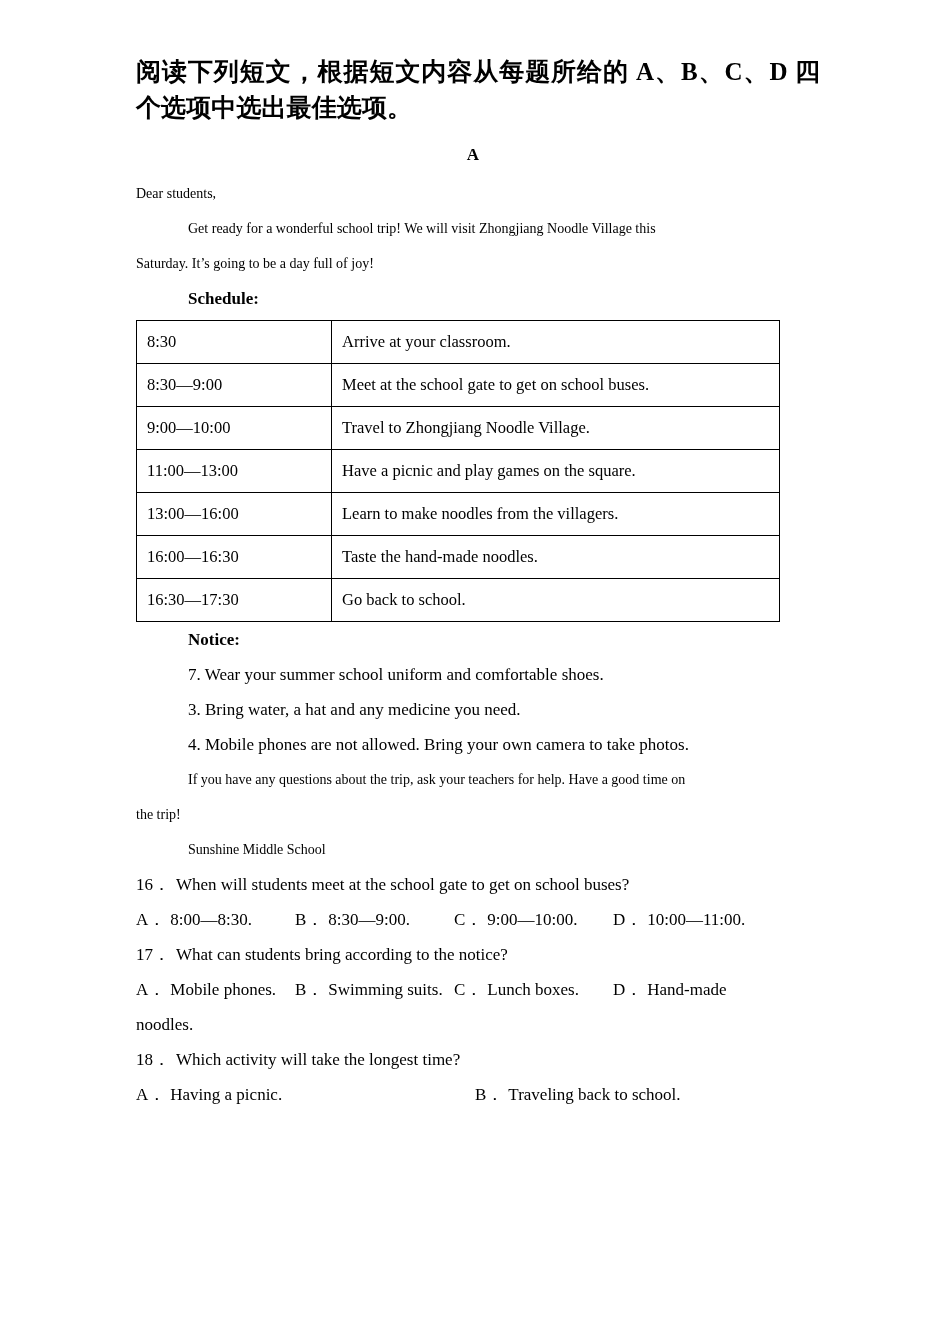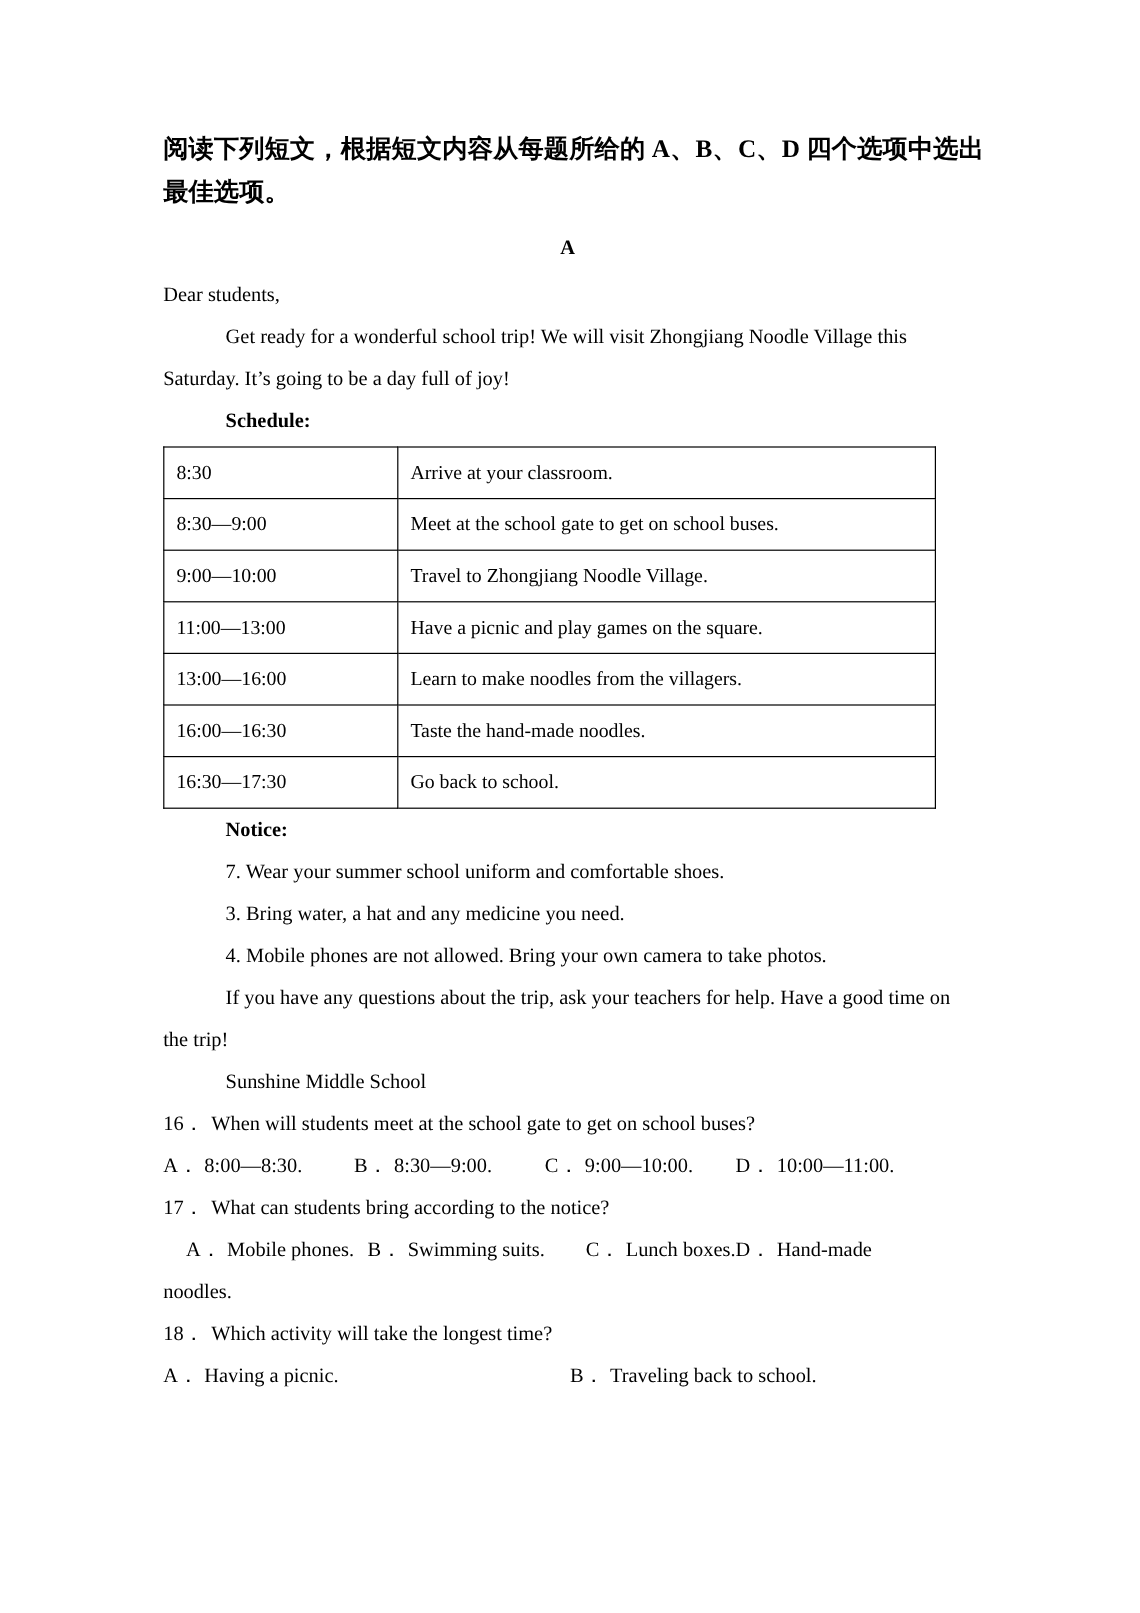--- a/index.html
+++ b/index.html
@@ -26,40 +26,40 @@
   .content {
     position: absolute;
     left: 136px;
     top: 0;
     width: 684px;
   }
 
   
   .directions {
     font-weight: bold;
-    font-size: 21px;
+    font-size: 25px;
     line-height: 36px;
-    margin-top: 106px;
+    margin-top: 54px;
     letter-spacing: 0.1px;
     text-align: justify;
   }
 
   
   .passage-label {
     font-weight: bold;
     font-size: 17px;
     text-align: center;
     margin-top: 16px;
     line-height: 26px;
     width: 674px;
   }
 
   
   .para {
-    font-size: 17px;
+    font-size: 14px;
     line-height: 35px;
     margin: 0;
   }
   .para.salutation { margin-top: 8px; }
   .indent { text-indent: 52px; }
   .indent-fixed { padding-left: 52px; }
 
   .sub-head {
     font-size: 17px;
     font-weight: bold;
@@ -112,21 +112,21 @@
   .opt {
     display: inline-block;
     vertical-align: top;
   }
   .opt-letter { margin-right: 5px; }
 
   
   .options.cols4 .opt { width: 159px; }
   .options.cols4 .opt:last-child { width: auto; }
 
-  .options.cols4b .opt { width: 159px; text-align: right; }
+  .options.cols4b .opt { width: 159px; }
   .options.cols4b .opt:last-child { width: auto; }
 
   .options.cols2 .opt { width: 339px; }
   .options.cols2 .opt:last-child { width: auto; }
 
   .wrapline {
     font-size: 17px;
     line-height: 35px;
     margin: 0;
   }

